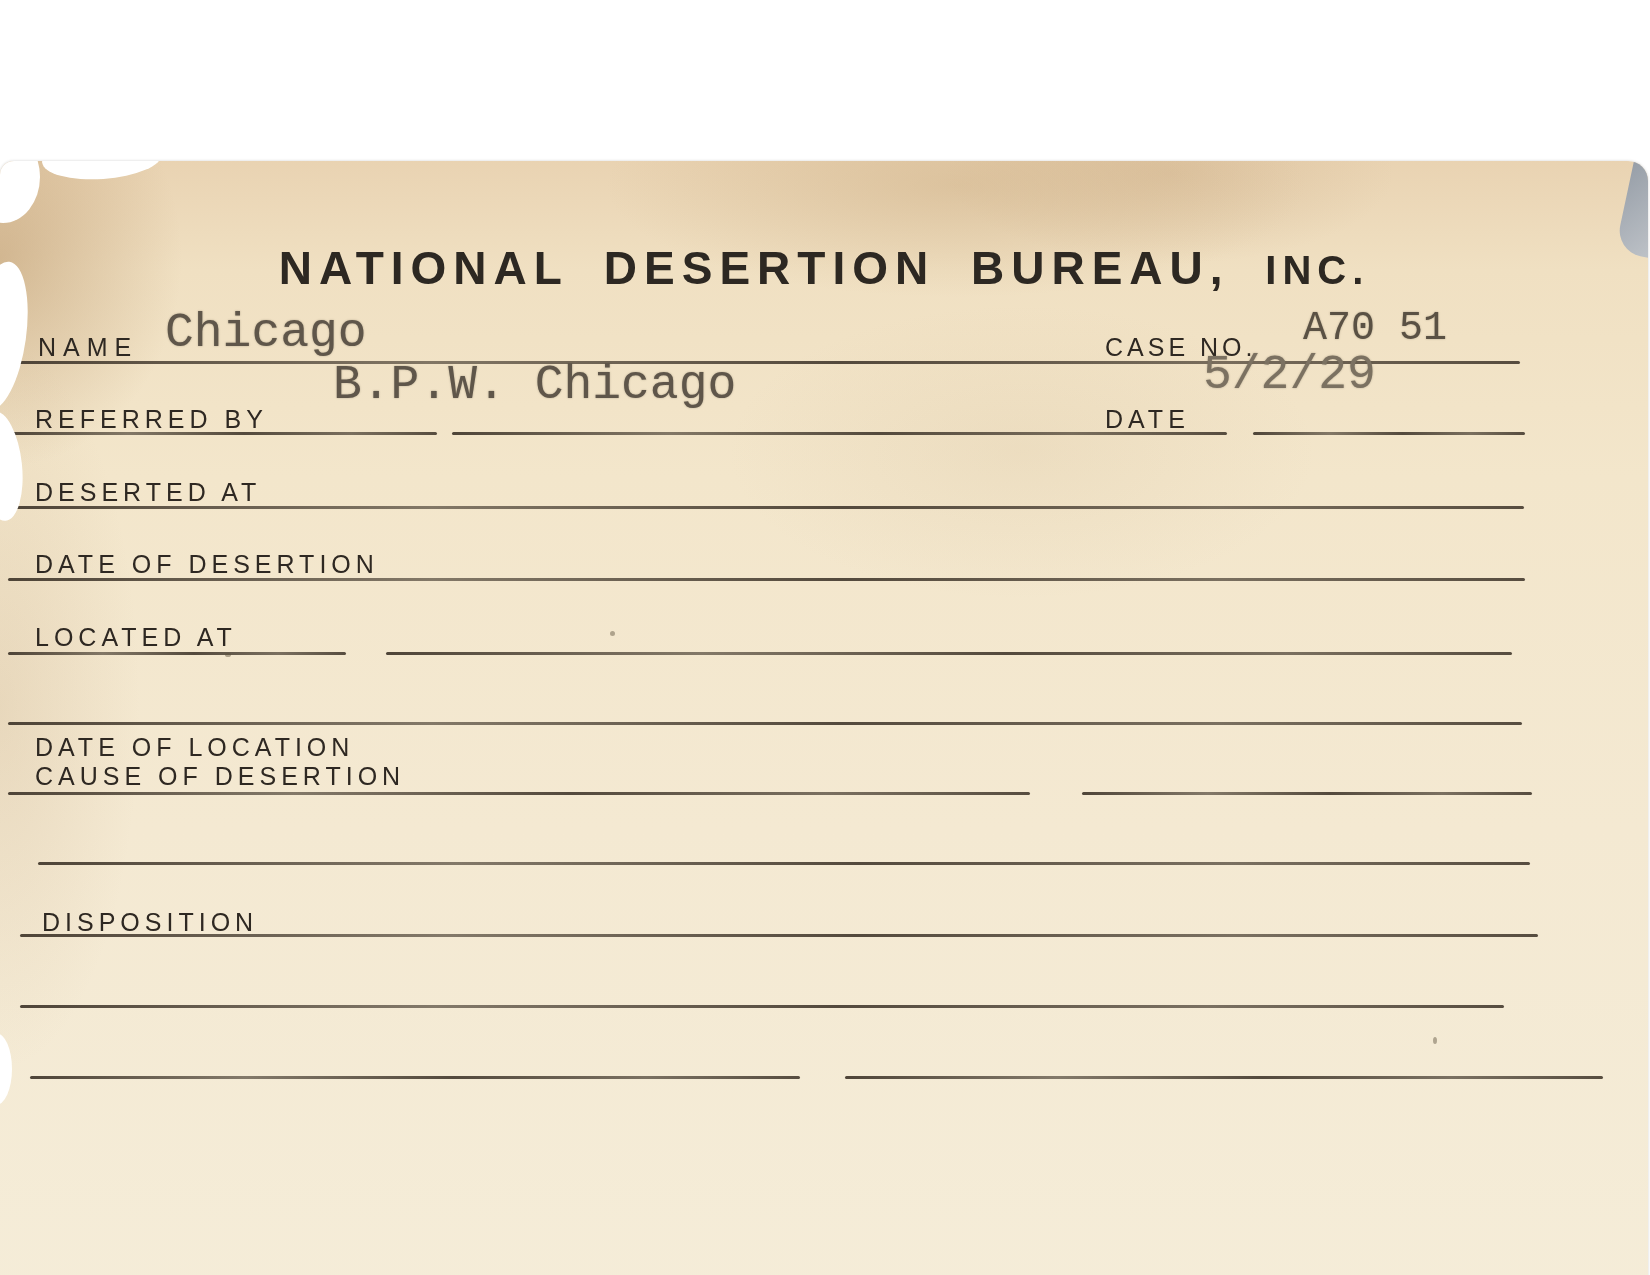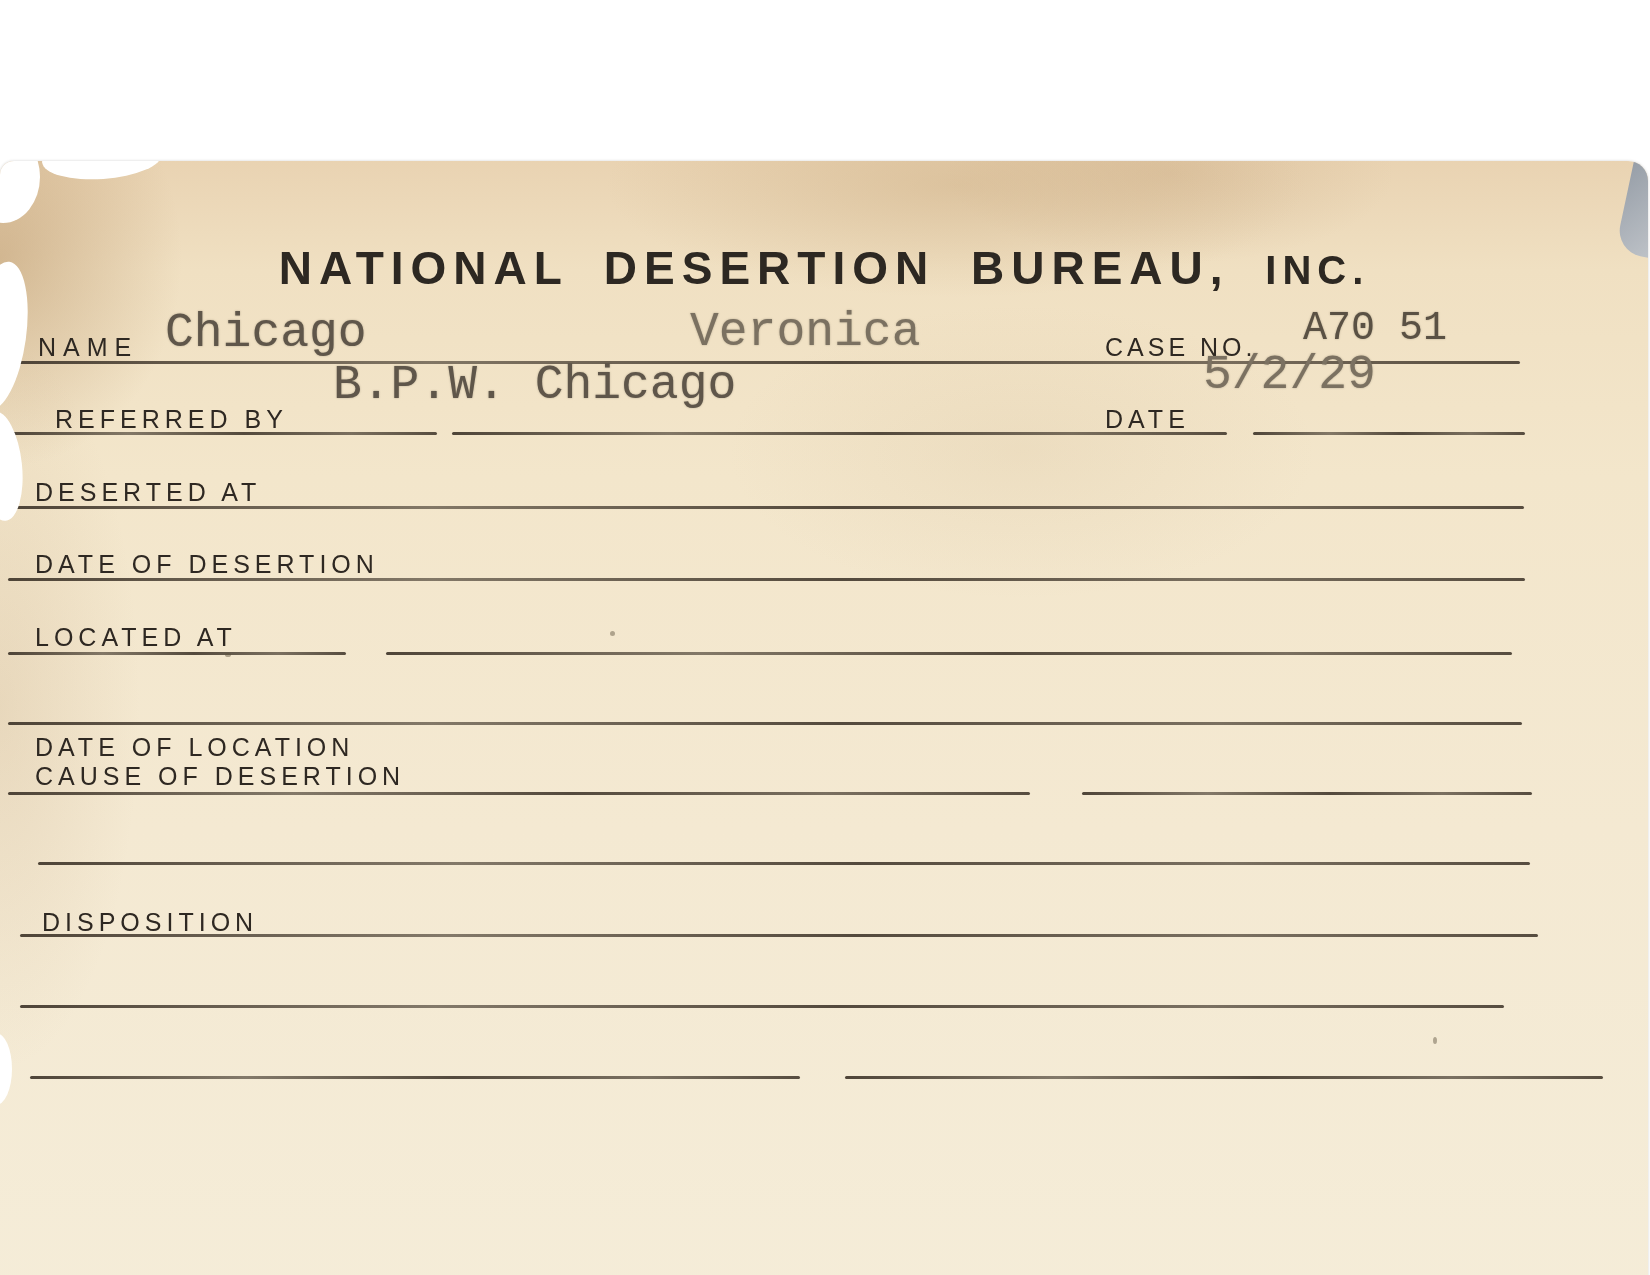--- a/index.html
+++ b/index.html
@@ -71,26 +71,25 @@
 </style>
 </head>
 <body>
 
 <div class="card">
 
   <div class="header"><span>NATIONAL DESERTION BUREAU,</span> <span class="inc">INC.</span></div>
 
   <div class="label" style="left:38px;top:172px;letter-spacing:7px;">NAME</div>
   <div class="typed" style="left:165px;top:146px;">Chicago</div>
-  <div class="typed faded" style="left:690px;top:145px;">Veronica</div>
   <div class="label" style="left:1105px;top:172px;letter-spacing:4px;">CASE NO.</div>
   <div class="typed caseno" style="left:1303px;top:146px;">A70 51</div>
   <div class="rule" style="left:8px;top:200px;width:1512px;"></div>
 
-  <div class="label" style="left:35px;top:244px;margin-left:20px;">REFERRED BY</div>
+  <div class="label" style="left:35px;top:244px;">REFERRED BY</div>
   <div class="typed" style="left:333px;top:198px;">B.P.W. Chicago</div>
   <div class="label" style="left:1105px;top:244px;">DATE</div>
   <div class="typed faded" style="left:1203px;top:188px;">5/2/29</div>
   <div class="rule" style="left:8px;top:271px;width:429px;"></div>
   <div class="rule" style="left:452px;top:271px;width:775px;"></div>
   <div class="rule" style="left:1253px;top:271px;width:272px;"></div>
 
   <div class="label" style="left:35px;top:317px;">DESERTED AT</div>
   <div class="rule" style="left:8px;top:345px;width:1516px;"></div>
 

